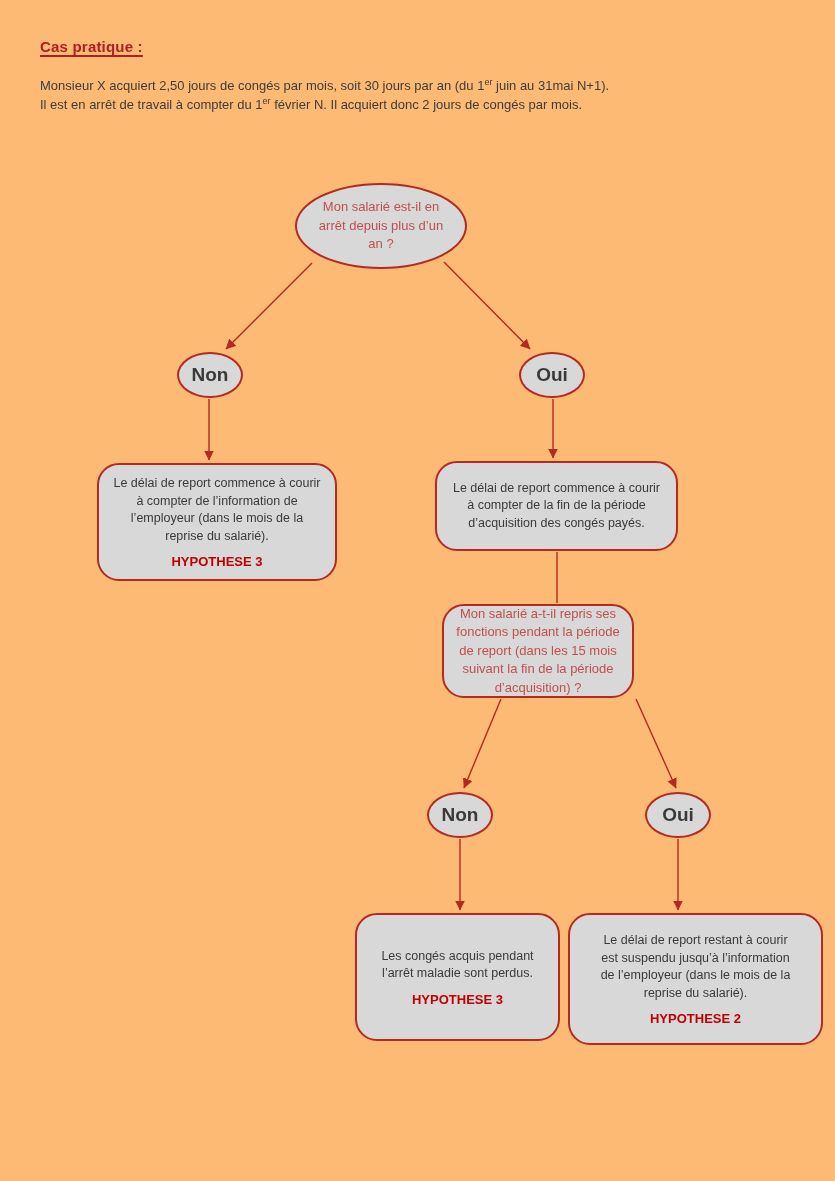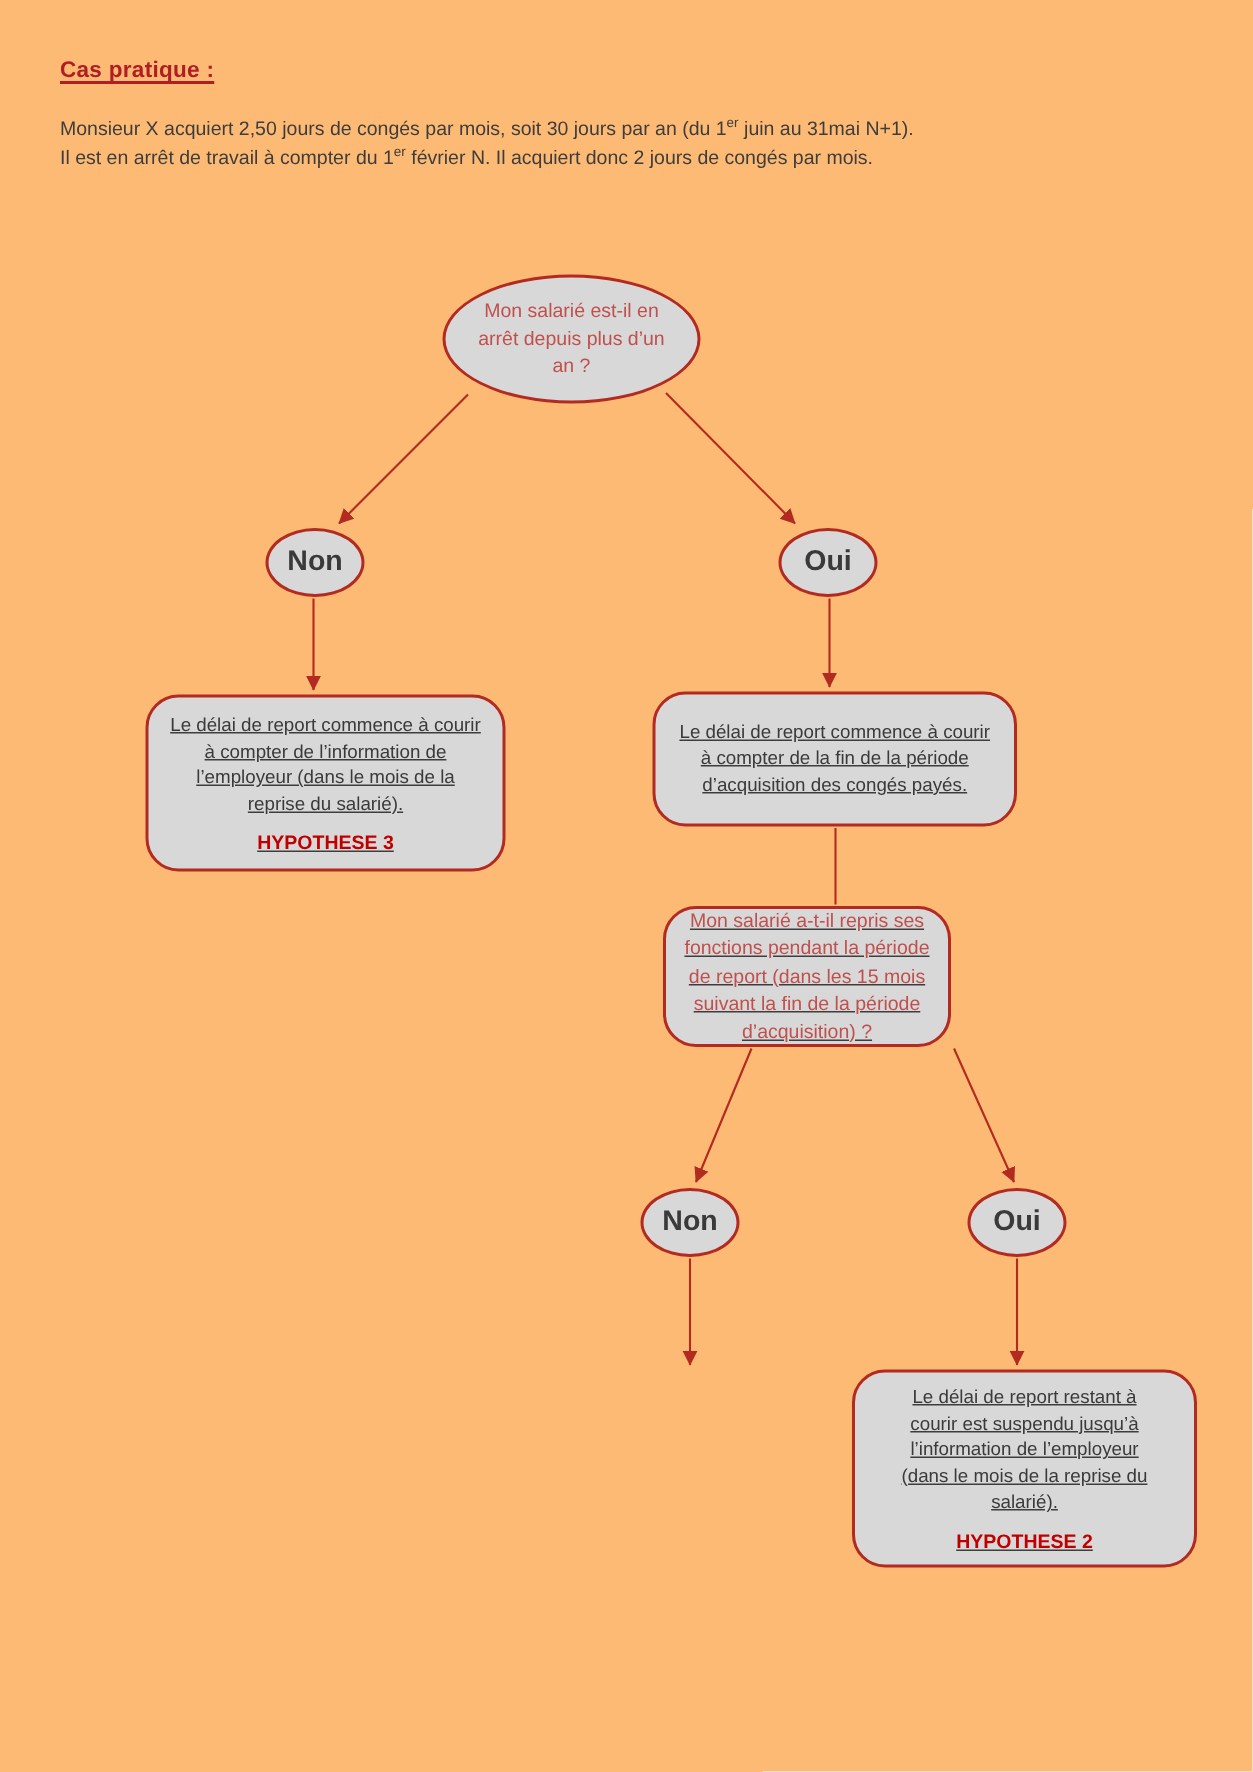--- a/index.html
+++ b/index.html
@@ -36,35 +36,35 @@
   sup{font-size:9px;line-height:0;}
   
   .node{
     position:absolute;box-sizing:border-box;
     background:var(--node_fill);
     border:2px solid var(--node_border);
     display:flex;flex-direction:column;align-items:center;justify-content:center;
     text-align:center;
   }
   .ellipse{border-radius:50%;}
-  .roundbox{border-radius:22px;text-decoration:underline;}
+  .roundbox{border-radius:22px;}
   .red-text{color:var(--question_red);font-size:13px;line-height:1.42;}
   .dark-text{color:var(--node_text);font-size:12.5px;line-height:1.4;}
   .small-label{color:var(--node_text);font-size:19px;font-weight:bold;}
   .hyp-label{color:var(--hypothesis_red);font-weight:bold;font-size:13px;margin-top:9px;}
   .q1{left:295px;top:183px;width:172px;height:86px;padding:0 18px;}
   .non1{left:177px;top:352px;width:66px;height:46px;}
   .oui1{left:519px;top:352px;width:66px;height:46px;}
   .h1box{left:97px;top:463px;width:240px;height:118px;padding:8px 13px;}
   .rbox{left:435px;top:461px;width:243px;height:90px;padding:6px 13px;}
   .q2{left:442px;top:604px;width:192px;height:94px;padding:6px 12px;}
   .non2{left:427px;top:792px;width:66px;height:46px;}
   .oui2{left:645px;top:792px;width:66px;height:46px;}
   .h3box{left:355px;top:913px;width:205px;height:128px;padding:10px 12px;}
-  .h2box{left:568px;top:913px;width:230px;height:132px;padding:8px 24px;}
+  .h2box{left:568px;top:913px;width:255px;height:132px;padding:8px 24px;}
   .connectors{position:absolute;left:0;top:0;width:835px;height:1181px;pointer-events:none;}
   .connectors line{stroke:var(--node_border);stroke-width:1.4;}
 </style>
 </head>
 <body>
 
 <div class="page">
 
   <h1 class="title">Cas pratique :</h1>
 
@@ -117,19 +117,23 @@
   </div>
 
   <div class="node ellipse non2">
     <span class="small-label">Non</span>
   </div>
 
   <div class="node ellipse oui2">
     <span class="small-label">Oui</span>
   </div>
 
+  <div class="node roundbox h3box">
+    <div class="dark-text">Les congés acquis pendant l’arrêt maladie sont perdus.</div>
+    <div class="hyp-label">HYPOTHESE 3</div>
+  </div>
 
   <div class="node roundbox h2box">
     <div class="dark-text">Le délai de report restant à courir est suspendu jusqu’à l’information de l’employeur (dans le mois de la reprise du salarié).</div>
     <div class="hyp-label">HYPOTHESE 2</div>
   </div>
 
 </div>
 
 </body></html>

